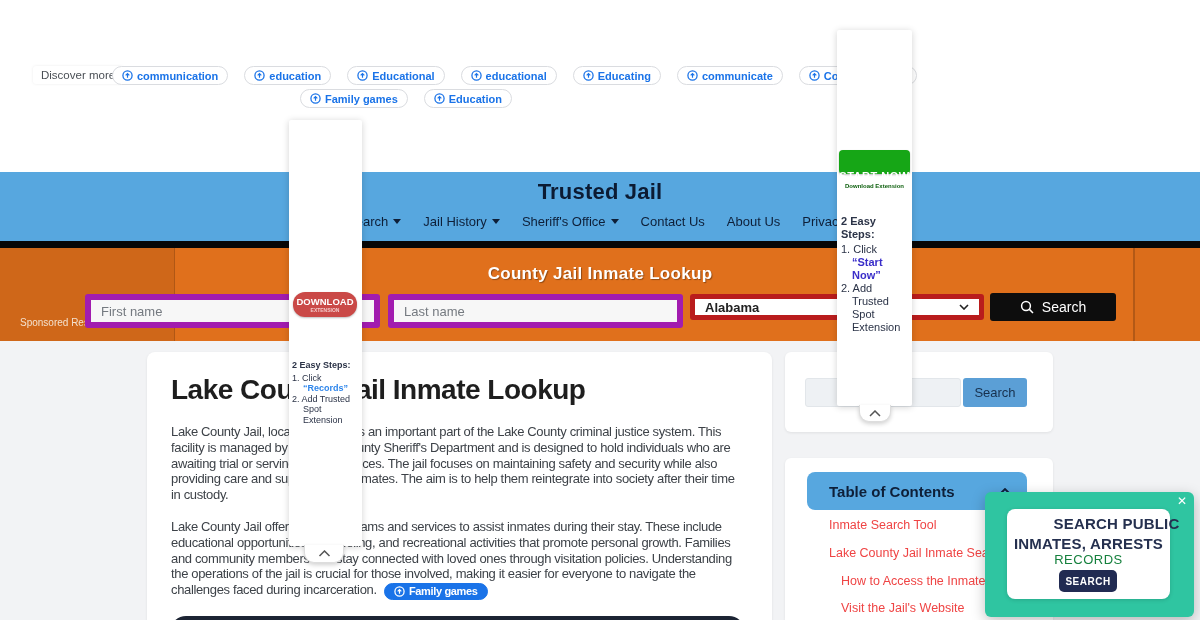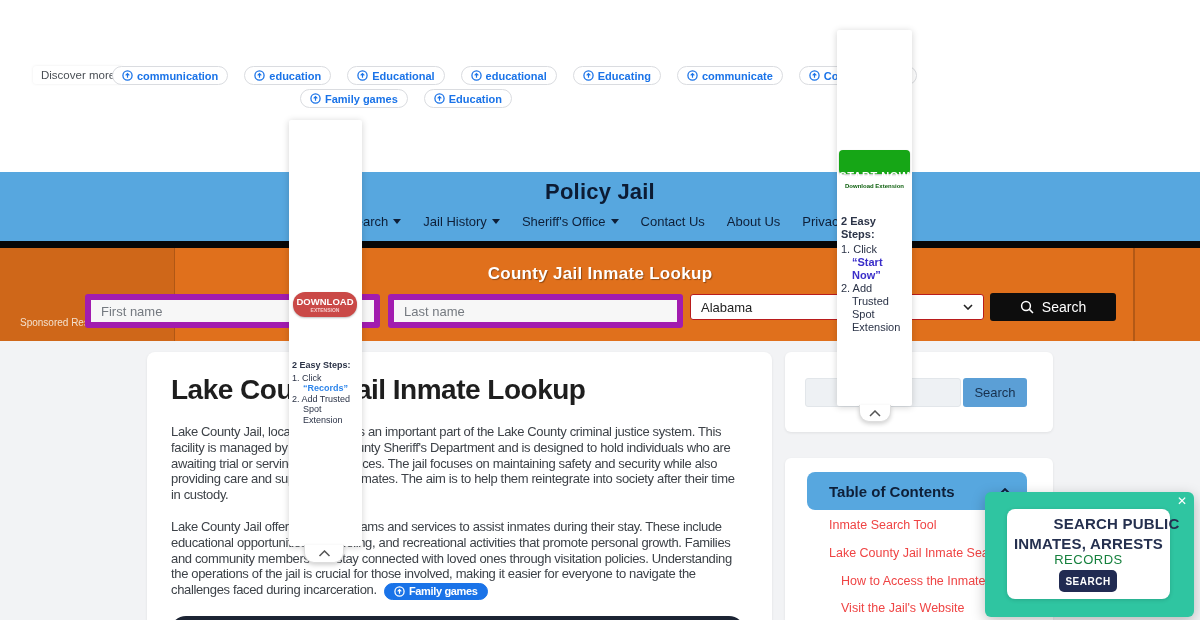--- a/index.html
+++ b/index.html
@@ -35,23 +35,23 @@
     border-right:1px solid rgba(0,0,0,.15); }
   .hero-side-right { left:1133px; top:0; width:67px; height:93px; background:rgba(0,0,0,.02);
     border-left:2px solid rgba(0,0,0,.18); }
   .hero-title { width:100%; text-align:center; top:16px; font-size:17px; font-weight:bold;
     color:#fff; text-shadow:1px 1px 1px rgba(0,0,0,.35); letter-spacing:.3px; }
   .sponsored { left:20px; top:69px; font-size:10px; color:#f3e1ce; }
   .hero-input { position:absolute; top:46px; height:34px; background:#f7f7f7; border:6px solid #a21caf;
     border-radius:3px; font-size:13px; color:#333; padding:0 10px;
     font-family:"Liberation Sans","DejaVu Sans",sans-serif; }
   .hero-input::placeholder { color:#757a80; }
-  .fake-select { top:46px; left:690px; width:294px; height:26px; background:#fff; border:1px solid #b91c1c;
+  .fake-select { top:46px; left:690px; width:294px; height:26px; background:#fff; border:5px solid #b91c1c;
     border-radius:3px; display:flex; align-items:center; justify-content:space-between;
-    padding:0 10px; font-size:13px; color:#222; cursor:pointer; }
+    padding:0 10px; font-size:13px; color:#222; cursor:pointer;font-weight:bold; }
   .hero-search-btn { top:45px; left:990px; width:126px; height:28px; background:#0d0d0d; border-radius:3px;
     display:flex; align-items:center; justify-content:center; gap:8px; color:#fff; font-size:14px;
     cursor:pointer; }
 
   
   .page-bg { left:0; top:341px; width:1200px; height:279px; background:#f2f3f5; }
   .main-card { left:147px; top:352px; width:625px; height:300px; background:#fff; border-radius:8px;
     box-shadow:0 1px 3px rgba(0,0,0,.08); }
   .article-title { left:24px; top:22px; font-size:28px; font-weight:800; color:#1e1e1e;
     letter-spacing:-.5px; }
@@ -185,21 +185,21 @@
     <span class="chip">
         <svg width="11" height="11" viewBox="0 0 12 12">
           <circle cx="6" cy="6" r="5" fill="none" stroke="#1a73e8" stroke-width="1.4"></circle>
           <path d="M6 8.5 V4 M4 5.8 L6 3.8 L8 5.8" fill="none" stroke="#1a73e8" stroke-width="1.3"></path>
         </svg>
         <span>Education</span>
       </span>
   </div>
 
   <div class="abs site-header">
-    <div class="abs site-title">Policy Jail</div>
+    <div class="abs site-title">Trusted Jail</div>
     <div class="abs nav-row">
       <div class="nav-item">
           <span>Inmate Search</span>
           <span class="caret-down"></span>
         </div>
       <div class="nav-item">
           <span>Jail History</span>
           <span class="caret-down"></span>
         </div>
       <div class="nav-item">

